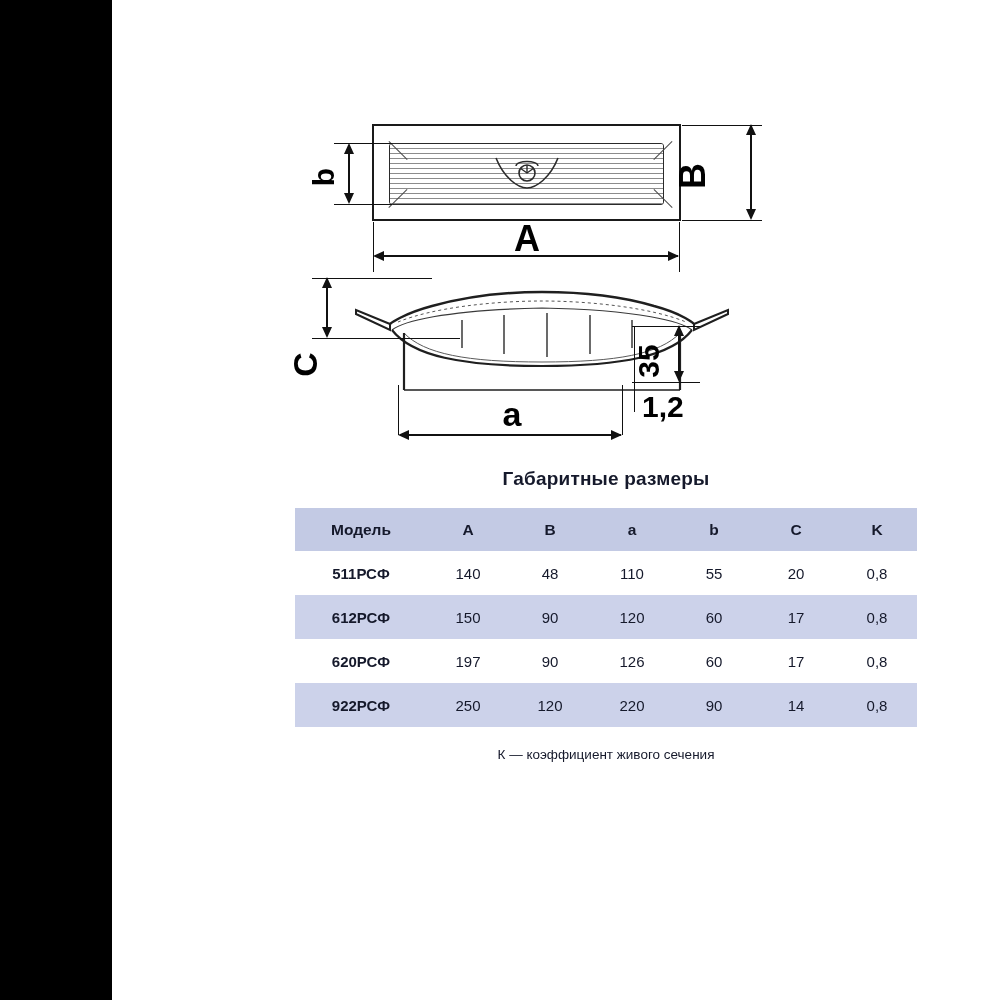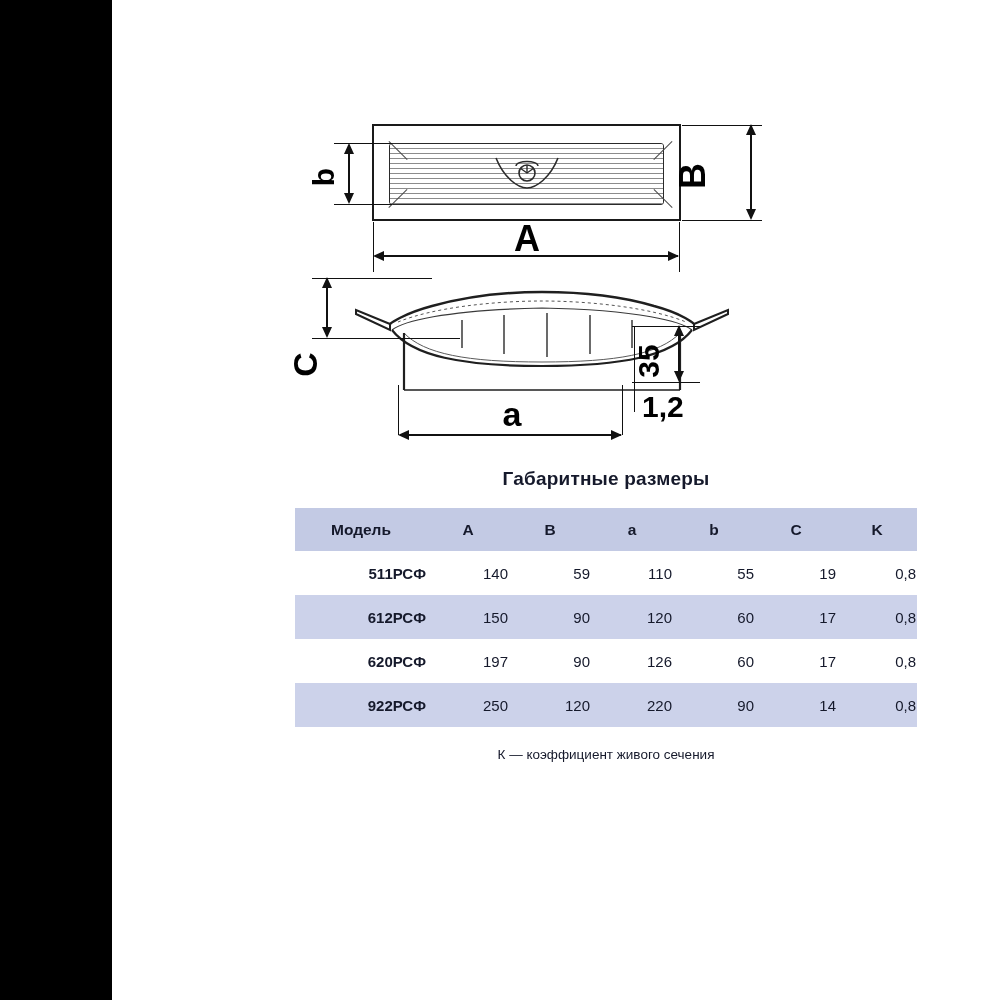--- a/index.html
+++ b/index.html
@@ -136,21 +136,21 @@
     background: #c3cae4;
     color: #15192b;
     font-size: 15.5px;
     font-weight: bold;
     height: 41px;
     text-align: center;
     border: none;
   }
   table.dims td {
     height: 42px;
-    text-align: right;
+    text-align: center;
     font-size: 15px;
     color: #15192b;
     border: none;
   }
   table.dims tbody tr:nth-child(odd) { background: #ffffff; }
   table.dims tbody tr:nth-child(even) { background: #ccd2ea; }
   table.dims td.model, table.dims th.model { font-weight: bold; }
   .table-note {
     text-align: center;
     font-size: 13.5px;
@@ -269,24 +269,24 @@
           <th style="width:80px;">a</th>
           <th style="width:80px;">b</th>
           <th style="width:80px;">C</th>
           <th style="width:78px;">K</th>
         </tr>
       </thead>
       <tbody>
         <tr>
           <td class="model">511РСФ</td>
           <td>140</td>
-          <td>59</td>
+          <td>48</td>
           <td>110</td>
           <td>55</td>
-          <td>19</td>
+          <td>20</td>
           <td>0,8</td>
         </tr>
         <tr>
           <td class="model">612РСФ</td>
           <td>150</td>
           <td>90</td>
           <td>120</td>
           <td>60</td>
           <td>17</td>
           <td>0,8</td>

